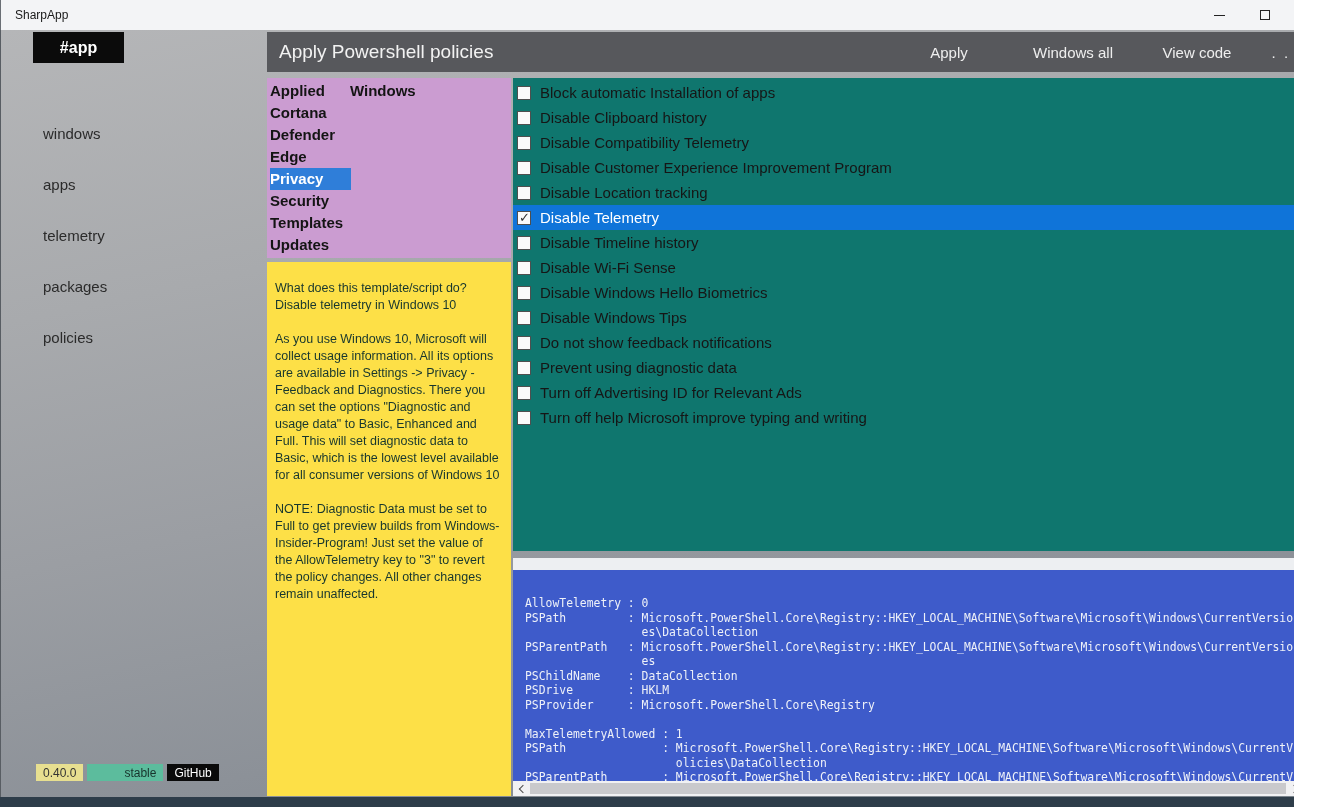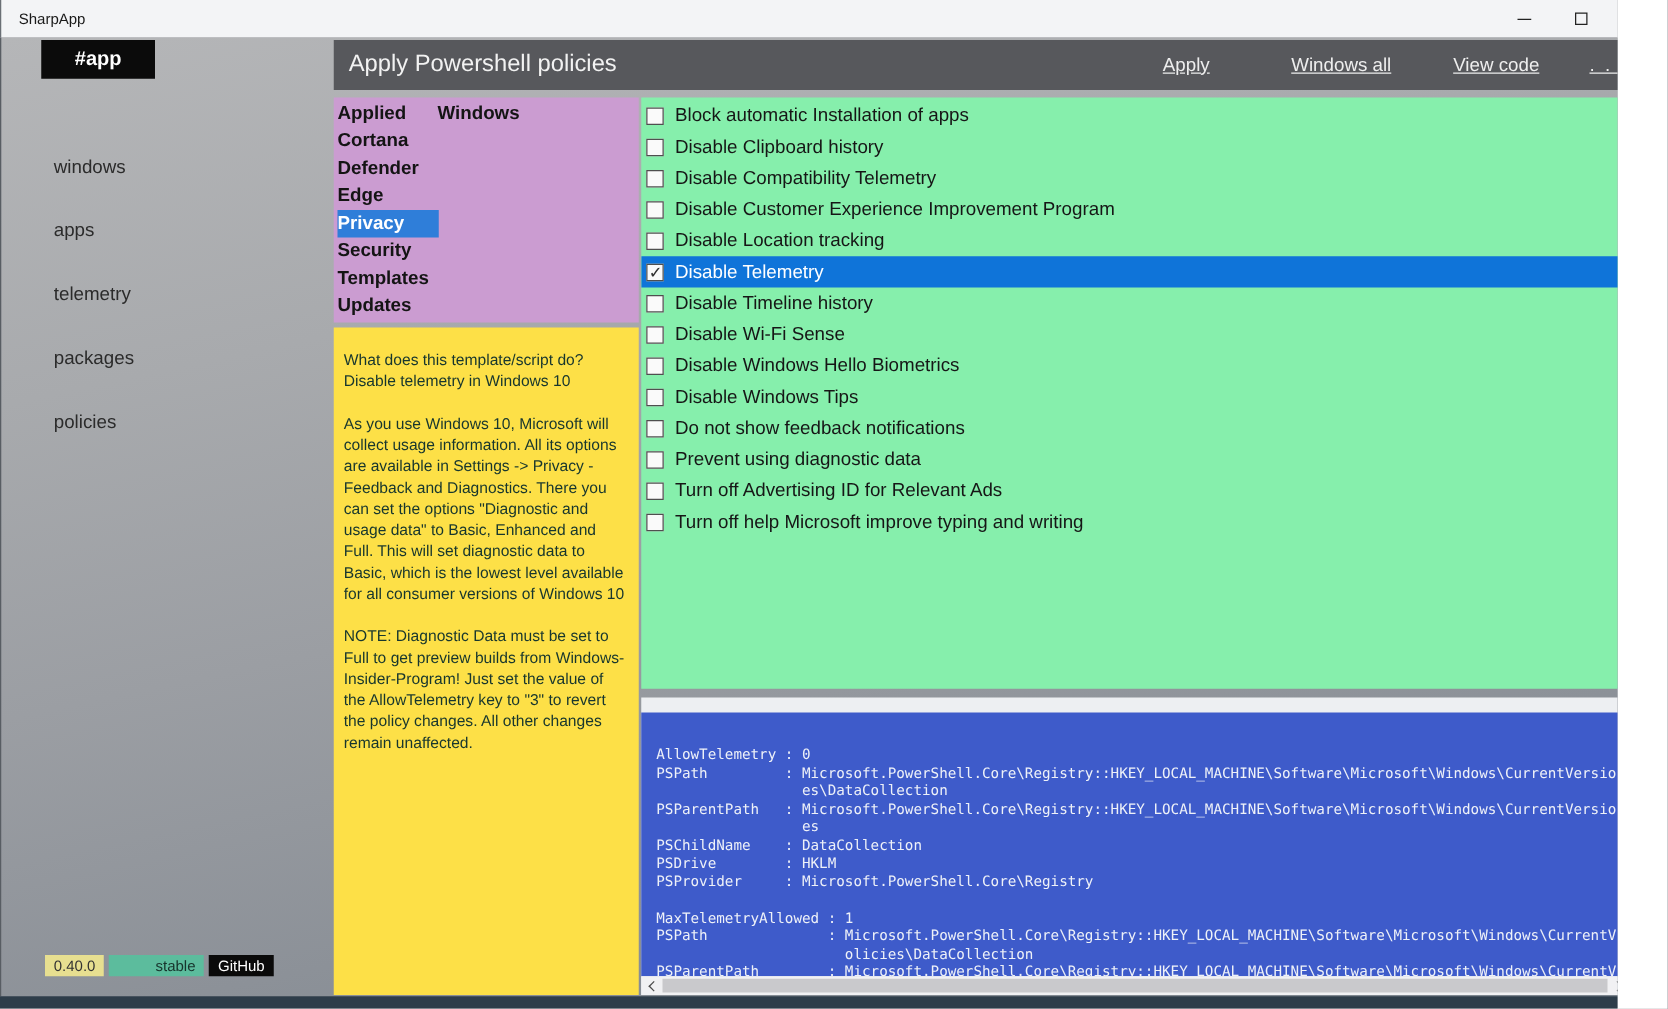--- a/index.html
+++ b/index.html
@@ -32,36 +32,36 @@
   .badges { position:absolute; left:36px; top:764px; display:flex; gap:4px; }
   .badge { height:17px; font-size:12px; padding:1px 7px 0 7px; display:flex; align-items:center; }
   .badge.version { background:#e7df90; color:#333; }
   .badge.channel { background:#5cbc9d; color:#17332c;padding-left:37px; }
   .badge.github  { background:#0a0a0a; color:#fff; cursor:pointer; }
 
   
   .content-header { position:absolute; left:267px; top:32px; width:1054px; height:40px; background:#57585c; display:flex; align-items:center; }
   .page-title { color:#f2f2f2; font-size:19px; padding-left:12px; flex:1; font-weight:400; }
   .header-actions { display:flex; align-items:center; padding-right:6px; }
-  .hbtn { background:transparent; border:none; color:#eeeeee; font-size:15px; width:124px; text-align:center; cursor:pointer; font-family:"Liberation Sans",sans-serif;text-decoration:underline; }
+  .hbtn { background:transparent; border:none; color:#eeeeee; font-size:15px; width:124px; text-align:center; cursor:pointer; font-family:"Liberation Sans",sans-serif; }
   .hbtn.more { width:56px; letter-spacing:2px; }
 
   
   .category-list { position:absolute; left:267px; top:78px; width:244px; height:180px; background:#cb9cd1; padding-top:2px; overflow:hidden;font-weight:bold; }
   .cat-row { height:22px; line-height:22px; font-size:15px; color:#141414; padding-left:3px; display:flex; }
   .cat-item { cursor:pointer; }
   .cat-item.col1 { width:80px; }
   .cat-item.sel { background:#2f7ed9; color:#fff; width:81px; }
 
   
   .description-panel { position:absolute; left:267px; top:262px; width:244px; height:534px; background:#fde047; padding:18px 8px; overflow:hidden; }
   .desc-p { font-size:12.5px; line-height:17px; color:#17362e; white-space:pre-line; margin-bottom:17px; }
 
   
-  .policy-list { position:absolute; left:513px; top:78px; width:808px; height:473px; background:#86efac; padding-top:2px; overflow:hidden; }
+  .policy-list { position:absolute; left:513px; top:78px; width:808px; height:473px; background:#0f766e; padding-top:2px; overflow:hidden; }
   .prow { height:25px; display:flex; align-items:center; padding-left:4px; cursor:pointer; }
   .prow.sel { background:#0f74d9; }
   .cb { width:14px; height:14px; background:#fafafa; border:1px solid #4f4f4f; margin-right:9px; flex:none; position:relative; }
   .cb .chk { position:absolute; left:1px; top:-3px; font-size:13px; color:#333; line-height:17px; }
   .plabel { font-size:15px; color:#161616; }
   .prow.sel .plabel { color:#ffffff; }
 
   
   .console-panel { position:absolute; left:513px; top:558px; width:808px; height:238px; background:#edeff2; }
   .console-viewport { position:absolute; left:0; top:12px; width:790px; height:211px; background:#3e5bca; overflow:hidden; padding:26px 12px 0 12px; }

